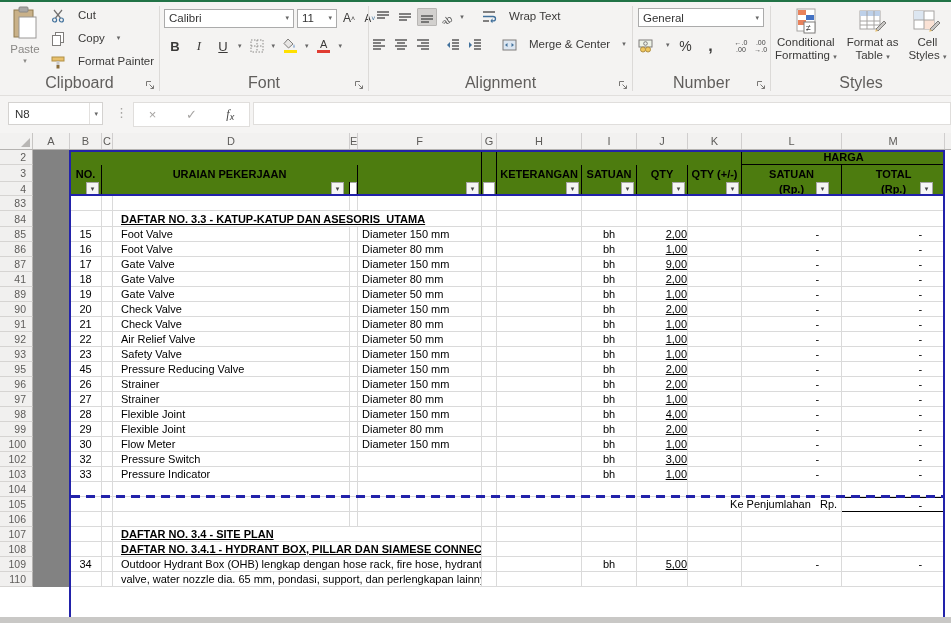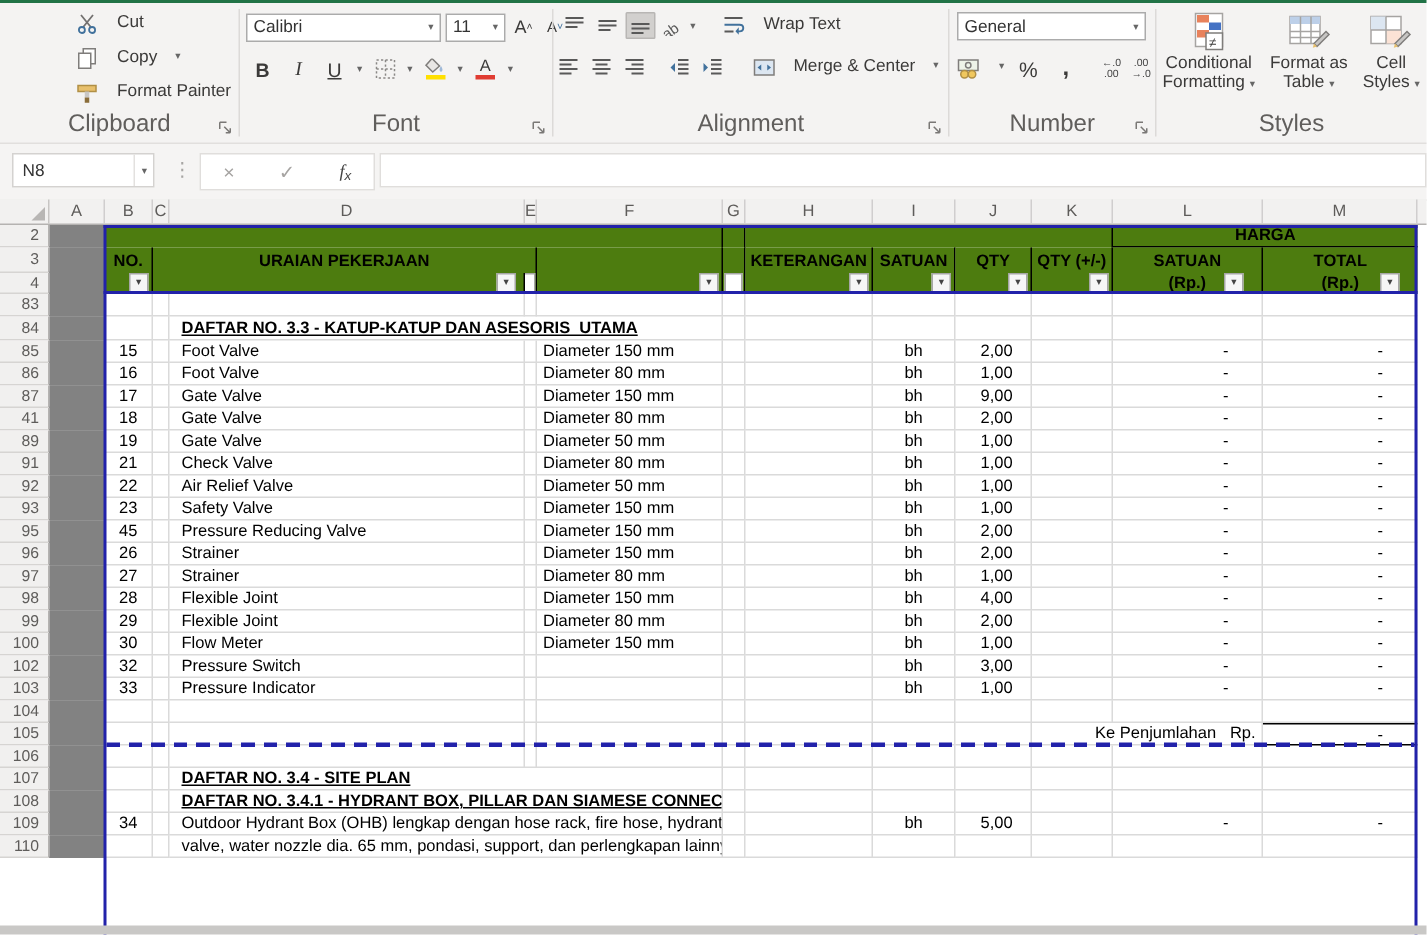--- a/index.html
+++ b/index.html
@@ -58,21 +58,21 @@
   td{padding:0;margin:0;font-size:11px;color:#000;vertical-align:middle;white-space:nowrap;overflow:hidden;box-sizing:border-box;}
   td.rh{background:#f1f0ef;color:#5e5c5a;font-size:10.5px;text-align:right;padding-right:6px;border-right:1px solid #b5b3b1;border-bottom:1px solid #d6d4d2;}
   td.cA{background:#828282;border-bottom:1px solid #828282;}
   td.hc{background:#4d7c0f;font-weight:bold;text-align:center;}
   .bR{border-right:1px solid #000;}
   .bB{border-bottom:1px solid #000;}
   td.g{border-right:1px solid #dadada;border-bottom:1px solid #dadada;}
   .desc{text-align:left;padding-left:8px;}
   .ket{text-align:left;padding-left:4px;}
   .ctr{text-align:center;}
-  .num{text-align:right;padding-right:12px;}
+  .num{text-align:right;padding-right:0;text-decoration:underline;}
   .acc{text-align:right;padding-right:22px;}
   .sec{font-weight:bold;text-decoration:underline;text-align:left;padding-left:8px;white-space:pre;}
   .sumc{text-align:right;padding-right:4px;}
   td.sumv{border-top:1px solid #000;border-bottom:1px solid #000;border-right:1px solid #dadada;text-align:right;padding-right:22px;}
   .fdcell{position:relative;}
   .fdd{position:absolute;bottom:1px;width:13px;height:13px;background:#f6f6f6;border:1px solid #a6a6a6;box-sizing:border-box;font-size:7px;color:#444;line-height:11px;text-align:center;}
   .fbox{position:absolute;bottom:1px;width:10px;height:13px;background:#fff;border:1px solid #a6a6a6;box-sizing:border-box;}
   .rp{font-weight:bold;}
   
   .ovl{position:absolute;pointer-events:none;}
@@ -81,20 +81,31 @@
   .bstrip{position:absolute;left:0;top:484px;width:951px;height:6px;background:#c9c8c6;}
 </style>
 </head>
 <body>
 
 <div class="topedge"></div>
 
 <div class="ribbon">
 
   <div class="rgrp" style="left:0;width:159px">
+    <div class="paste">
+      <span class="ic" style="width:30px;height:34px">
+        <svg width="28" height="34" viewBox="0 0 28 34">
+            <rect x="3" y="4" width="19" height="27" fill="#c9b189" stroke="#8f7b4f"></rect>
+            <rect x="8" y="1" width="9" height="5" rx="1" fill="#a9a7a5" stroke="#8a8886"></rect>
+            <rect x="8" y="11" width="17" height="21" fill="#fff" stroke="#9a9896"></rect>
+          </svg>
+      </span>
+      <span class="plbl">Paste</span>
+      <span class="pdd">▾</span>
+    </div>
     <div class="cvcol">
       <div class="rbtn">
         <span class="ic">
           <svg width="14" height="14" viewBox="0 0 14 14">
               <path d="M3 1 L9.5 9 M11 1 L4.5 9" stroke="#737170" stroke-width="1.2" fill="none"></path>
               <circle cx="3.6" cy="11" r="2" fill="none" stroke="#41719c" stroke-width="1.2"></circle>
               <circle cx="10.4" cy="11" r="2" fill="none" stroke="#41719c" stroke-width="1.2"></circle>
             </svg>
         </span>
         <span>Cut</span>
@@ -579,20 +590,36 @@
           <td class="g ket">Diameter 50 mm</td>
           <td class="g"></td>
           <td class="g"></td>
           <td class="g ctr">bh</td>
           <td class="g num">1,00</td>
           <td class="g"></td>
           <td class="g acc">-</td>
           <td class="g acc">-</td>
         </tr>
         <tr style="height: 15px;">
+          <td class="rh">90</td>
+          <td class="cA"></td>
+          <td class="g ctr">20</td>
+          <td class="g"></td>
+          <td class="g desc">Check Valve</td>
+          <td class="g"></td>
+          <td class="g ket">Diameter 150 mm</td>
+          <td class="g"></td>
+          <td class="g"></td>
+          <td class="g ctr">bh</td>
+          <td class="g num">2,00</td>
+          <td class="g"></td>
+          <td class="g acc">-</td>
+          <td class="g acc">-</td>
+        </tr>
+        <tr style="height: 15px;">
           <td class="rh">91</td>
           <td class="cA"></td>
           <td class="g ctr">21</td>
           <td class="g"></td>
           <td class="g desc">Check Valve</td>
           <td class="g"></td>
           <td class="g ket">Diameter 80 mm</td>
           <td class="g"></td>
           <td class="g"></td>
           <td class="g ctr">bh</td>

